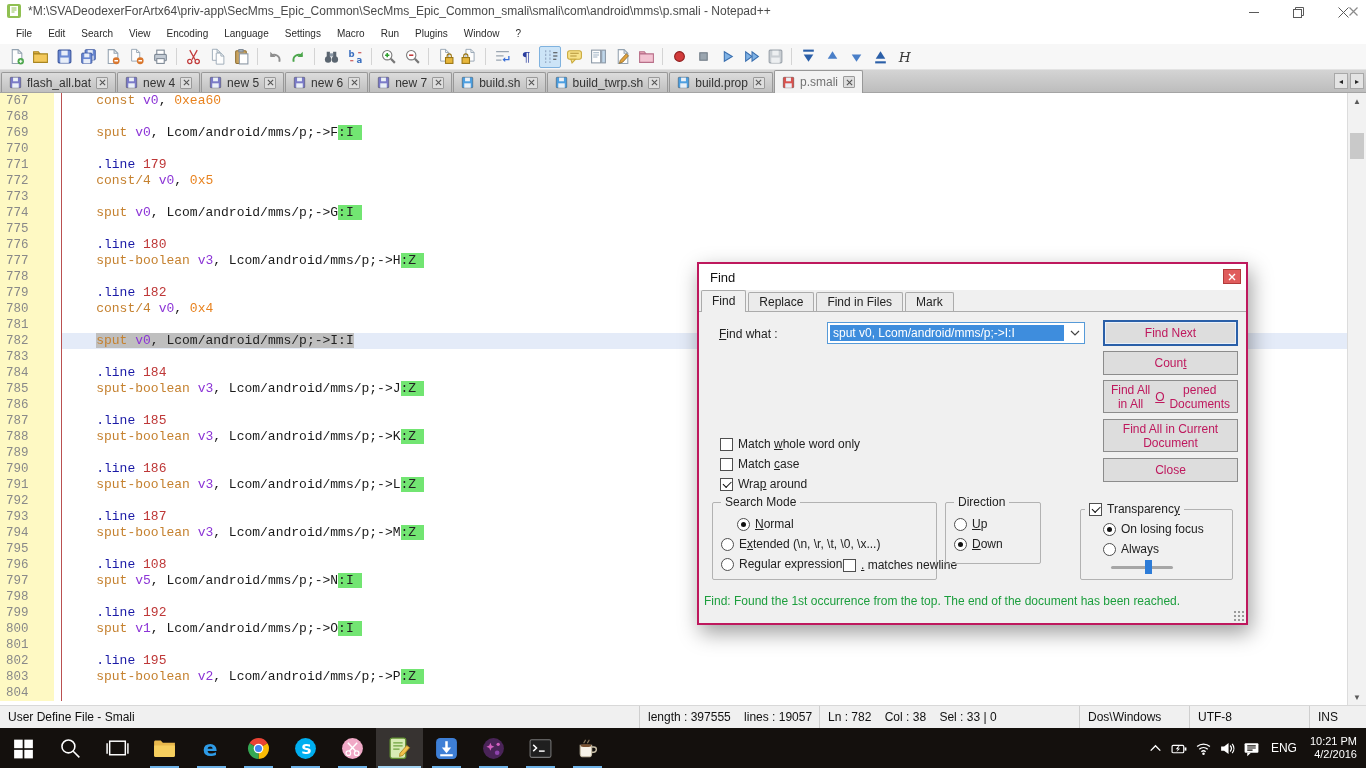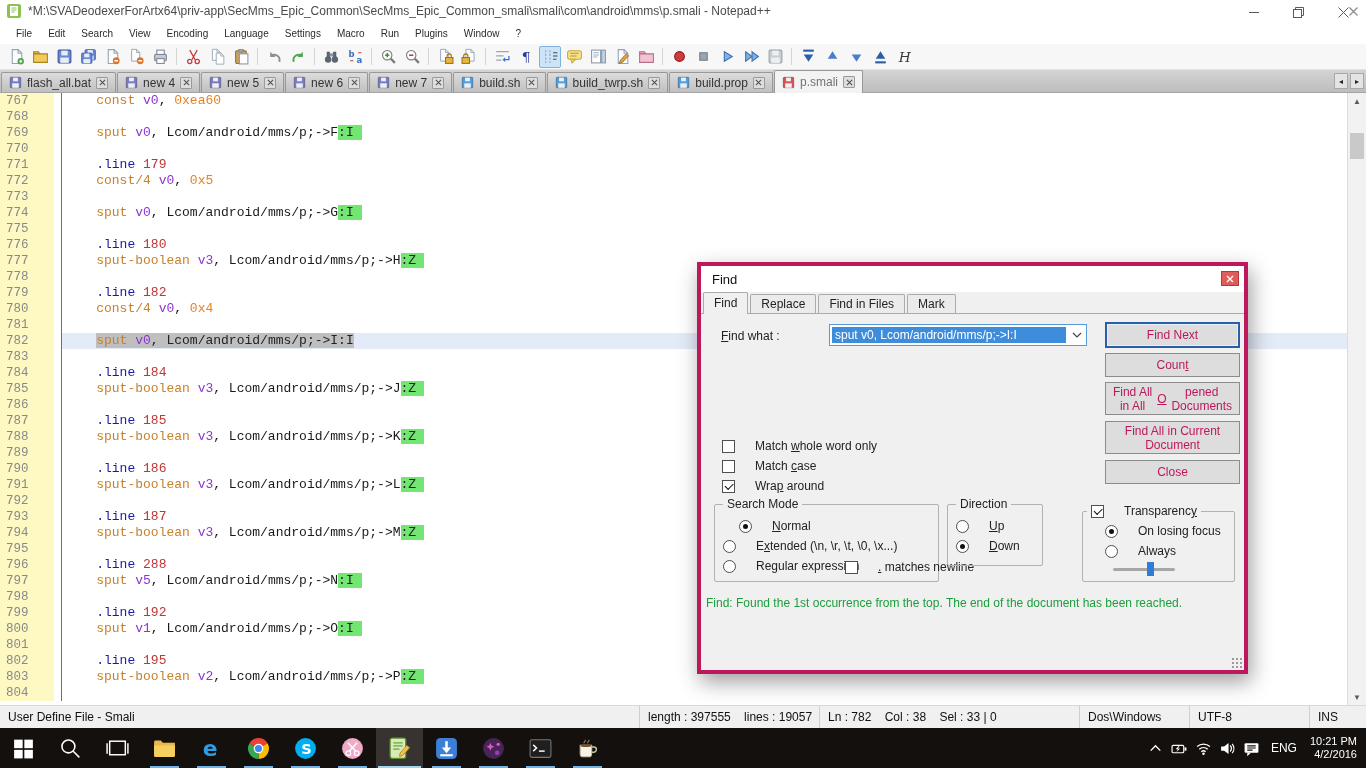--- a/index.html
+++ b/index.html
@@ -55,33 +55,33 @@
 .tb-app{width:47px;height:40px;display:flex;align-items:center;justify-content:center;position:relative}
 .tb-app.running::after{content:"";position:absolute;bottom:0;left:9px;right:9px;height:2px;background:#6FB3E8}
 .tb-app.active{background:rgba(255,255,255,.15)}
 .tb-app.active::after{left:2px;right:2px;background:#A3D3F2}
 .tray{position:absolute;right:0;top:0;height:40px;display:flex;align-items:center}
 .tray-ic{width:24px;height:40px;display:flex;align-items:center;justify-content:center}
 .tray-lang{color:#fff;font-size:12px;padding:0 7px}
 .clock{color:#fff;font-size:11px;line-height:13px;text-align:right;padding-right:9px;padding-left:6px}
 
 
-.dlg{position:absolute;left:697px;top:262px;width:551px;height:412px;background:#F0F0F0;border:4px solid #be185d;box-shadow:3px 8px 20px rgba(0,0,0,.38);font-size:12px;z-index:50}
+.dlg{position:absolute;left:697px;top:262px;width:551px;height:363px;background:#F0F0F0;border:2px solid #be185d;box-shadow:3px 8px 20px rgba(0,0,0,.38);font-size:12px;z-index:50}
 .dlg-title{position:absolute;left:0;top:0;right:0;height:26px;background:#fff;display:flex;align-items:center;padding-left:11px;font-size:13px;color:#111}
 .dlg-close{position:absolute;top:5px;right:5px;width:18px;height:15px;background:#E05C5C;border:1px solid #B23A3A;display:flex;align-items:center;justify-content:center}
 .dlg-tabs{position:absolute;top:26px;left:0;right:0;height:22px;border-bottom:1px solid #ABABAB;display:flex;align-items:flex-end;padding-left:2px}
 .dlg-tab{height:19px;line-height:18px;padding:0 10px;background:#EBEBEB;border:1px solid #ABABAB;border-bottom:none;margin-right:2px;border-radius:2px 2px 0 0;color:#222}
 .dlg-tab.active{height:22px;line-height:21px;background:#F0F0F0;margin-bottom:-1px}
 .fw-label{position:absolute;left:20px;top:63px;width:103px;text-align:left}
 .combo{position:absolute;left:128px;top:58px;width:258px;height:22px;background:#fff;border:1px solid #569AD8}
 .combo-text{position:absolute;left:2px;top:2px;bottom:2px;right:20px;background:#3E8DDD;color:#fff;padding:1px 3px;white-space:nowrap;overflow:hidden;font-size:12px}
 .combo-arrow{position:absolute;right:0;top:0;width:18px;height:20px;display:flex;align-items:center;justify-content:center}
 .btn{position:absolute;left:404px;width:135px;background:#DDDDDD;border:1px solid #8C8C8C;display:flex;align-items:center;justify-content:center;text-align:center;color:#be185d;font-size:12px;line-height:14px;padding:2px}
 .btn.focus{border:2px solid #2A5FA8;box-shadow:inset 0 0 0 1px #E8F0FA}
-.cb-row{position:absolute;display:flex;align-items:center;gap:20px;height:14px;white-space:nowrap}
+.cb-row{position:absolute;display:flex;align-items:center;gap:5px;height:14px;white-space:nowrap}
 .cbx{width:13px;height:13px;background:#fff;border:1px solid #4F4F4F;position:relative;flex:0 0 13px}
 .cbx.chk::after{content:"";position:absolute;left:2px;top:2.5px;width:7px;height:3.5px;border-left:1.7px solid #111;border-bottom:1.7px solid #111;transform:rotate(-45deg)}
 .rb{width:13px;height:13px;border:1px solid #4F4F4F;border-radius:50%;background:#fff;position:relative;flex:0 0 13px}
 .rb.sel::after{content:"";position:absolute;left:3px;top:3px;width:5px;height:5px;border-radius:50%;background:#111}
 .gb{position:absolute;border:1px solid #B2B2B2;border-radius:2px}
 .gb-title{position:absolute;top:-8px;left:8px;background:#F0F0F0;padding:0 4px;white-space:nowrap}
 .sl-track{position:absolute;height:3px;background:#A6A6A6;border-radius:2px}
 .sl-thumb{position:absolute;top:-6px;width:7px;height:14px;background:#2D7CD8}
 .dlg-status{position:absolute;left:5px;top:330px;right:18px;color:#1C9E3D;font-size:12px;white-space:nowrap;overflow:hidden}
 .grip{position:absolute;right:2px;bottom:2px;width:11px;height:11px;background-image:radial-gradient(#9a9a9a 1px,transparent 1.2px);background-size:4px 4px}
@@ -564,21 +564,21 @@
       <div class="cl"><span class="ln">786</span><span class="fm"></span><span class="lc"></span></div>
       <div class="cl"><span class="ln">787</span><span class="fm"></span><span class="lc"><span class="pln">    </span><span class="dir">.line</span><span class="pln"> </span><span class="lnm">185</span></span></div>
       <div class="cl"><span class="ln">788</span><span class="fm"></span><span class="lc"><span class="pln">    </span><span class="kw">sput-boolean</span><span class="pln"> </span><span class="reg">v3</span><span class="pln">, Lcom/android/mms/p;-&gt;K</span><span class="hl">:Z </span></span></div>
       <div class="cl"><span class="ln">789</span><span class="fm"></span><span class="lc"></span></div>
       <div class="cl"><span class="ln">790</span><span class="fm"></span><span class="lc"><span class="pln">    </span><span class="dir">.line</span><span class="pln"> </span><span class="lnm">186</span></span></div>
       <div class="cl"><span class="ln">791</span><span class="fm"></span><span class="lc"><span class="pln">    </span><span class="kw">sput-boolean</span><span class="pln"> </span><span class="reg">v3</span><span class="pln">, Lcom/android/mms/p;-&gt;L</span><span class="hl">:Z </span></span></div>
       <div class="cl"><span class="ln">792</span><span class="fm"></span><span class="lc"></span></div>
       <div class="cl"><span class="ln">793</span><span class="fm"></span><span class="lc"><span class="pln">    </span><span class="dir">.line</span><span class="pln"> </span><span class="lnm">187</span></span></div>
       <div class="cl"><span class="ln">794</span><span class="fm"></span><span class="lc"><span class="pln">    </span><span class="kw">sput-boolean</span><span class="pln"> </span><span class="reg">v3</span><span class="pln">, Lcom/android/mms/p;-&gt;M</span><span class="hl">:Z </span></span></div>
       <div class="cl"><span class="ln">795</span><span class="fm"></span><span class="lc"></span></div>
-      <div class="cl"><span class="ln">796</span><span class="fm"></span><span class="lc"><span class="pln">    </span><span class="dir">.line</span><span class="pln"> </span><span class="lnm">288</span></span></div>
+      <div class="cl"><span class="ln">796</span><span class="fm"></span><span class="lc"><span class="pln">    </span><span class="dir">.line</span><span class="pln"> </span><span class="lnm">108</span></span></div>
       <div class="cl"><span class="ln">797</span><span class="fm"></span><span class="lc"><span class="pln">    </span><span class="kw">sput</span><span class="pln"> </span><span class="reg">v5</span><span class="pln">, Lcom/android/mms/p;-&gt;N</span><span class="hl">:I </span></span></div>
       <div class="cl"><span class="ln">798</span><span class="fm"></span><span class="lc"></span></div>
       <div class="cl"><span class="ln">799</span><span class="fm"></span><span class="lc"><span class="pln">    </span><span class="dir">.line</span><span class="pln"> </span><span class="lnm">192</span></span></div>
       <div class="cl"><span class="ln">800</span><span class="fm"></span><span class="lc"><span class="pln">    </span><span class="kw">sput</span><span class="pln"> </span><span class="reg">v1</span><span class="pln">, Lcom/android/mms/p;-&gt;O</span><span class="hl">:I </span></span></div>
       <div class="cl"><span class="ln">801</span><span class="fm"></span><span class="lc"></span></div>
       <div class="cl"><span class="ln">802</span><span class="fm"></span><span class="lc"><span class="pln">    </span><span class="dir">.line</span><span class="pln"> </span><span class="lnm">195</span></span></div>
       <div class="cl"><span class="ln">803</span><span class="fm"></span><span class="lc"><span class="pln">    </span><span class="kw">sput-boolean</span><span class="pln"> </span><span class="reg">v2</span><span class="pln">, Lcom/android/mms/p;-&gt;P</span><span class="hl">:Z </span></span></div>
       <div class="cl"><span class="ln">804</span><span class="fm"></span><span class="lc"></span></div>
     </div>
   <div class="vscroll">

